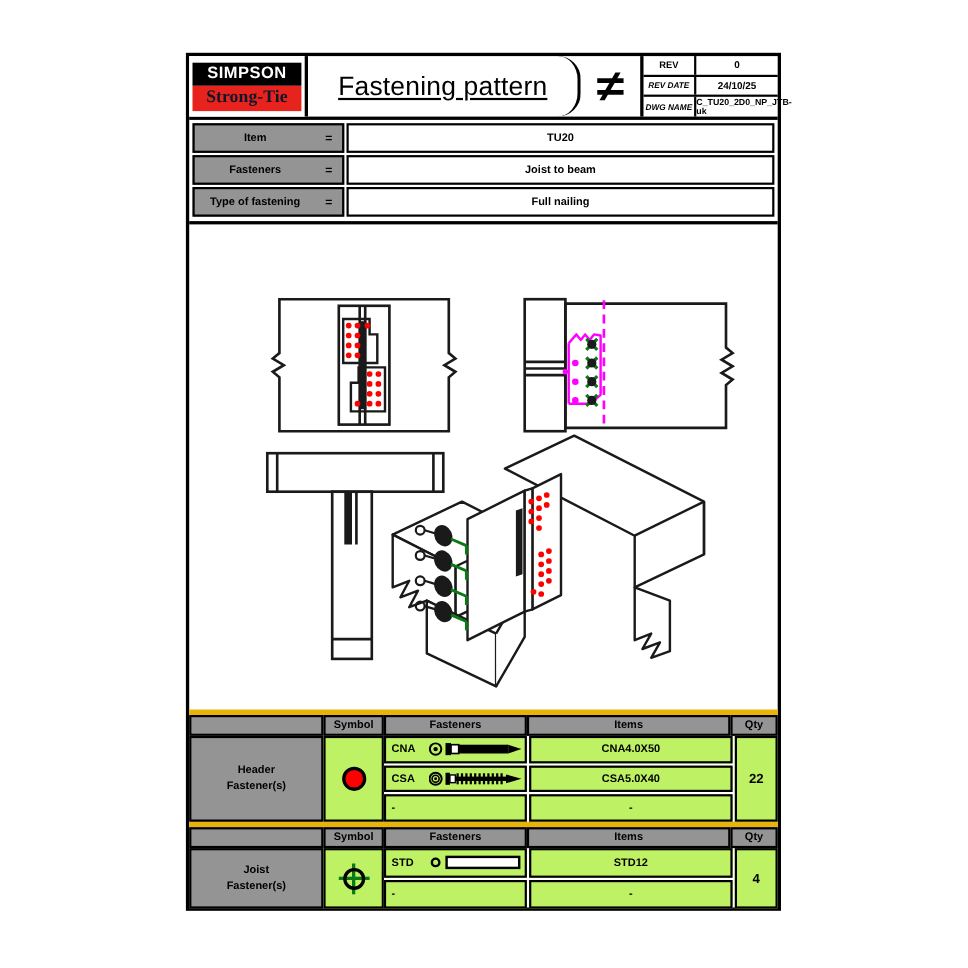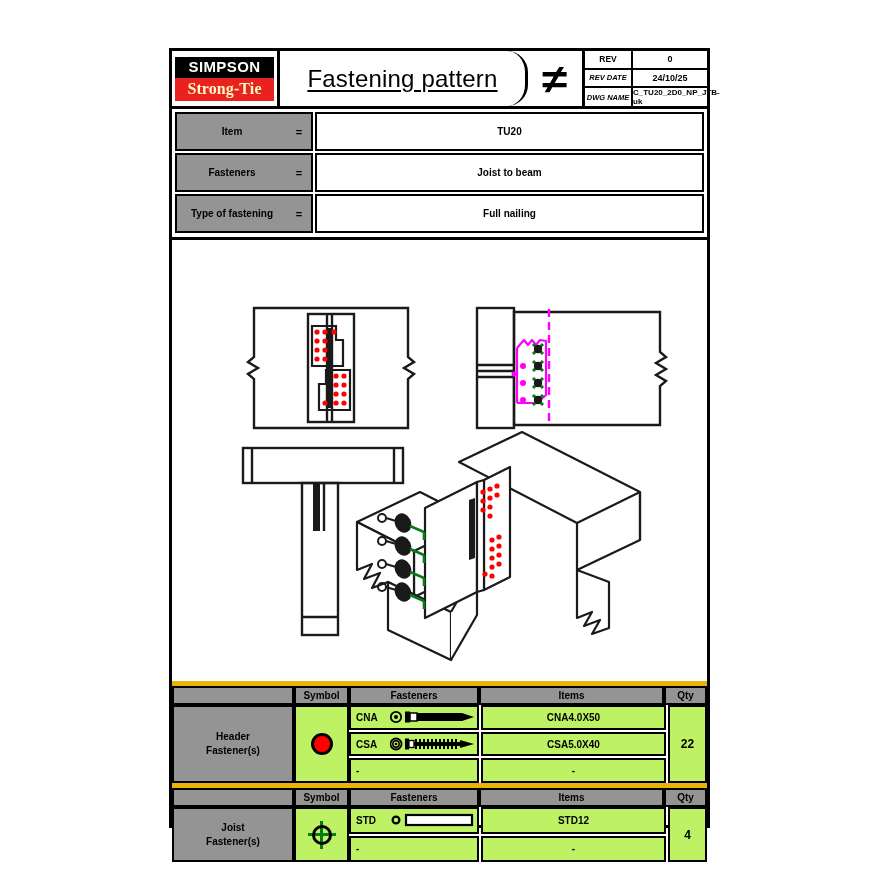--- a/index.html
+++ b/index.html
@@ -11,21 +11,21 @@
          border:3px solid #000;background:#fff;box-sizing:border-box;}
 
   
   .titleblock{display:flex;height:58px;border-bottom:3px solid #000;box-sizing:border-box;}
 
   .logo-cell{width:108px;flex:0 0 108px;border-right:3px solid #000;
              display:flex;flex-direction:column;justify-content:center;
              padding:2px 3px;box-sizing:border-box;background:#fff;}
   .logo-top{background:#000;color:#fff;font-weight:bold;font-size:15px;
             letter-spacing:.4px;text-align:center;line-height:20px;height:21px;}
-  .logo-bot{background:#e8221c;color:#fef9c3;font-family:"Liberation Serif",serif;
+  .logo-bot{background:#e8221c;color:#0f172a;font-family:"Liberation Serif",serif;
             font-weight:bold;font-size:16px;text-align:center;line-height:22px;height:23px;
             letter-spacing:.1px;}
 
   .title-cell{flex:1 1 auto;display:flex;align-items:center;justify-content:center;
               border-right:3px solid #000;border-radius:21px;}
   .title-cell span{font-size:24px;font-weight:normal;text-decoration:underline;
                    text-underline-offset:3px;letter-spacing:.2px;}
 
   .proj-cell{width:54px;flex:0 0 54px;border-right:3px solid #000;
              display:flex;align-items:center;justify-content:center;}
@@ -36,21 +36,21 @@
   .meta-row:last-child{border-bottom:none;}
   .meta-k{flex:0 0 46px;border-right:2px solid #000;display:flex;align-items:center;
           justify-content:center;font-size:8.5px;font-weight:bold;}
   .meta-v{flex:1 1 auto;display:flex;align-items:center;justify-content:center;
           font-size:9px;font-weight:bold;}
   .meta-row.wide .meta-k{font-size:7.5px;font-style:italic;}
   .meta-row.dwg .meta-v{font-size:8px;}
 
   
   .specs{padding:3px 3px 0 3px;box-sizing:border-box;}
-  .spec-row{display:flex;height:39px;margin-bottom:2px;}
+  .spec-row{display:flex;height:27px;margin-bottom:2px;}
   .spec-label{flex:0 0 138px;background:#949494;border:2px solid #000;
               display:flex;align-items:center;box-sizing:border-box;}
   .spec-label .lbl{flex:1 1 auto;text-align:center;font-size:10px;font-weight:bold;}
   .spec-label .eq{flex:0 0 24px;text-align:center;font-size:11px;font-weight:bold;}
   .spec-vals{flex:1 1 auto;display:flex;margin-left:2px;}
   .spec-val{flex:1 1 0;border:2px solid #000;box-sizing:border-box;
             display:flex;align-items:center;justify-content:center;
             font-size:10px;font-weight:bold;background:#fff;}
   .spec-val+.spec-val{margin-left:2px;}
 

